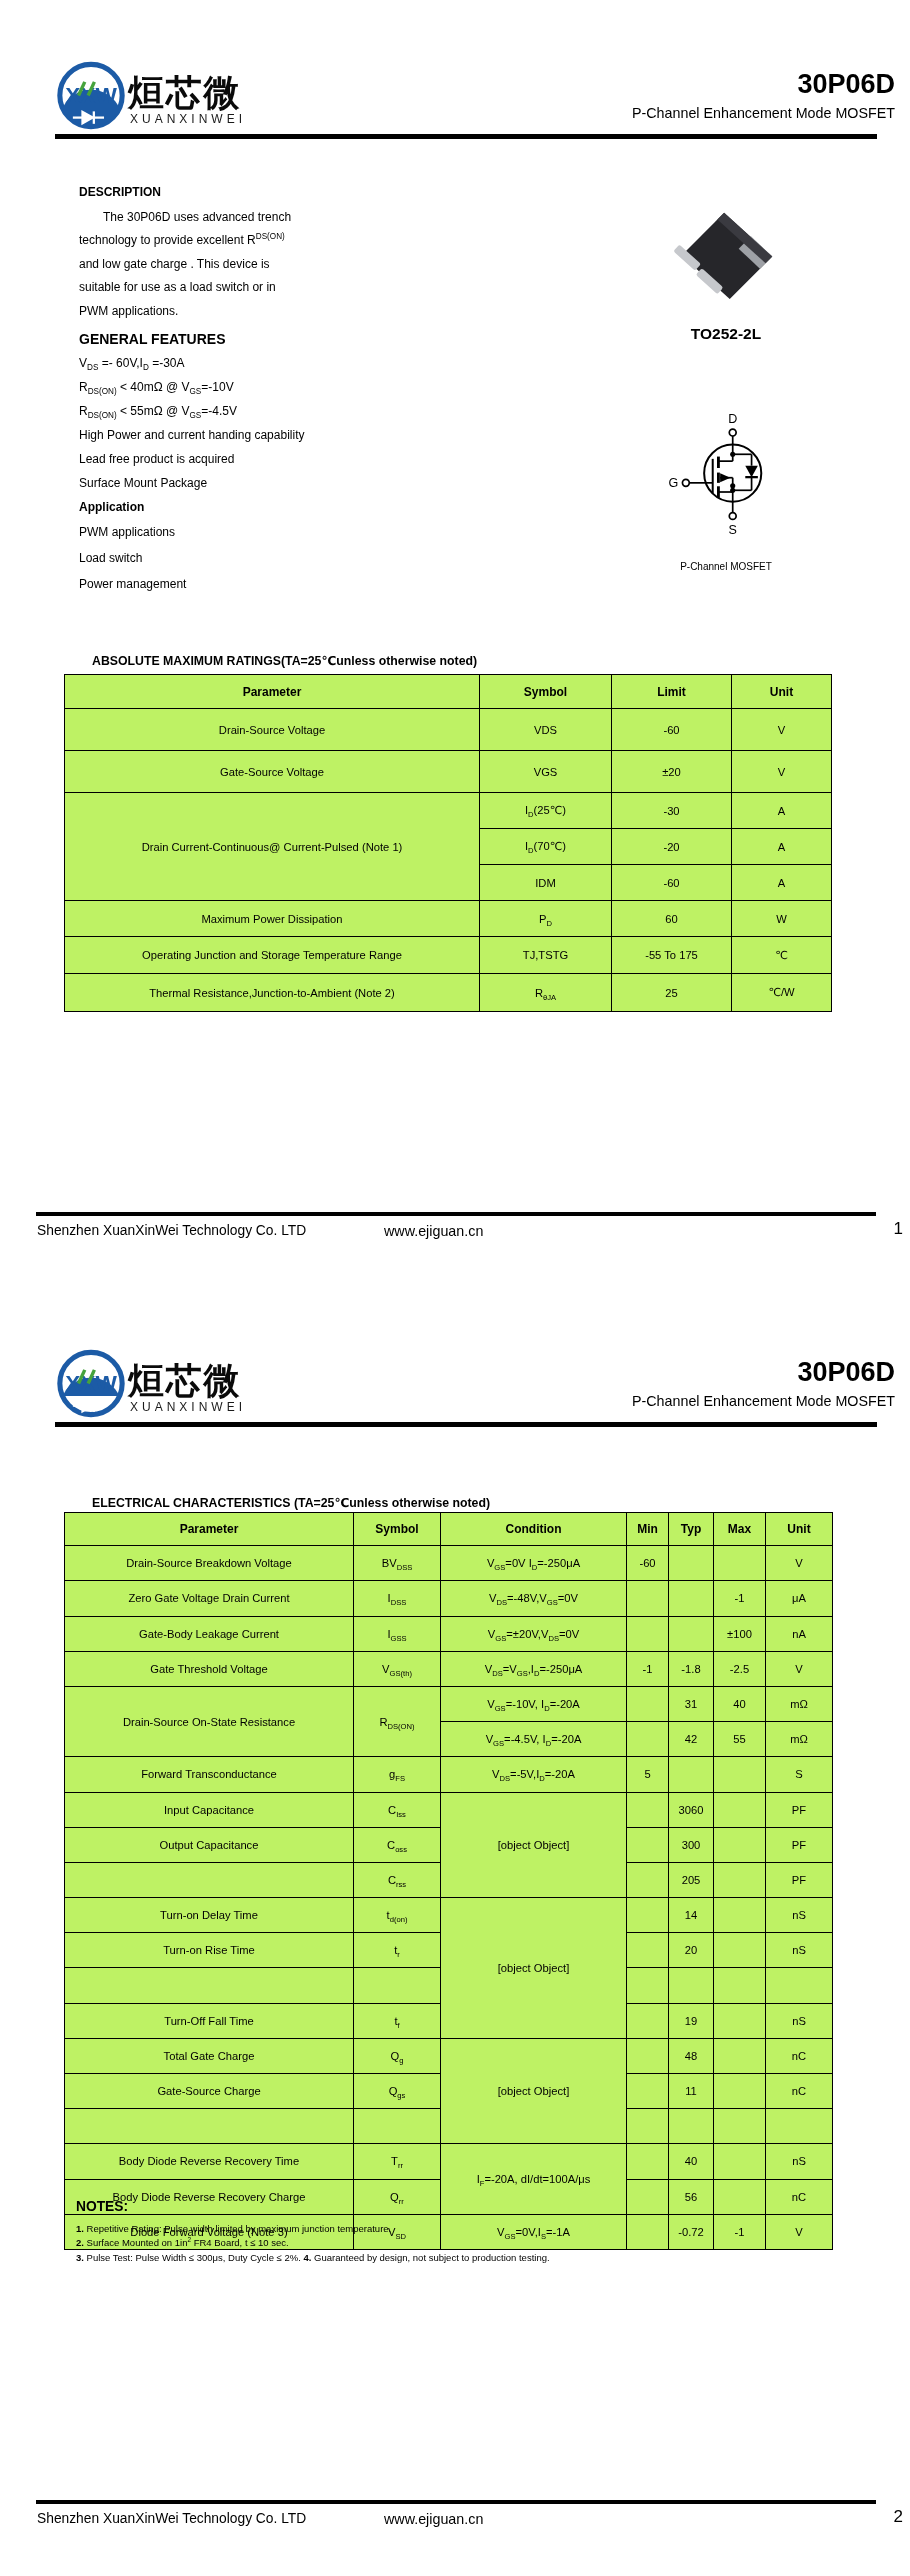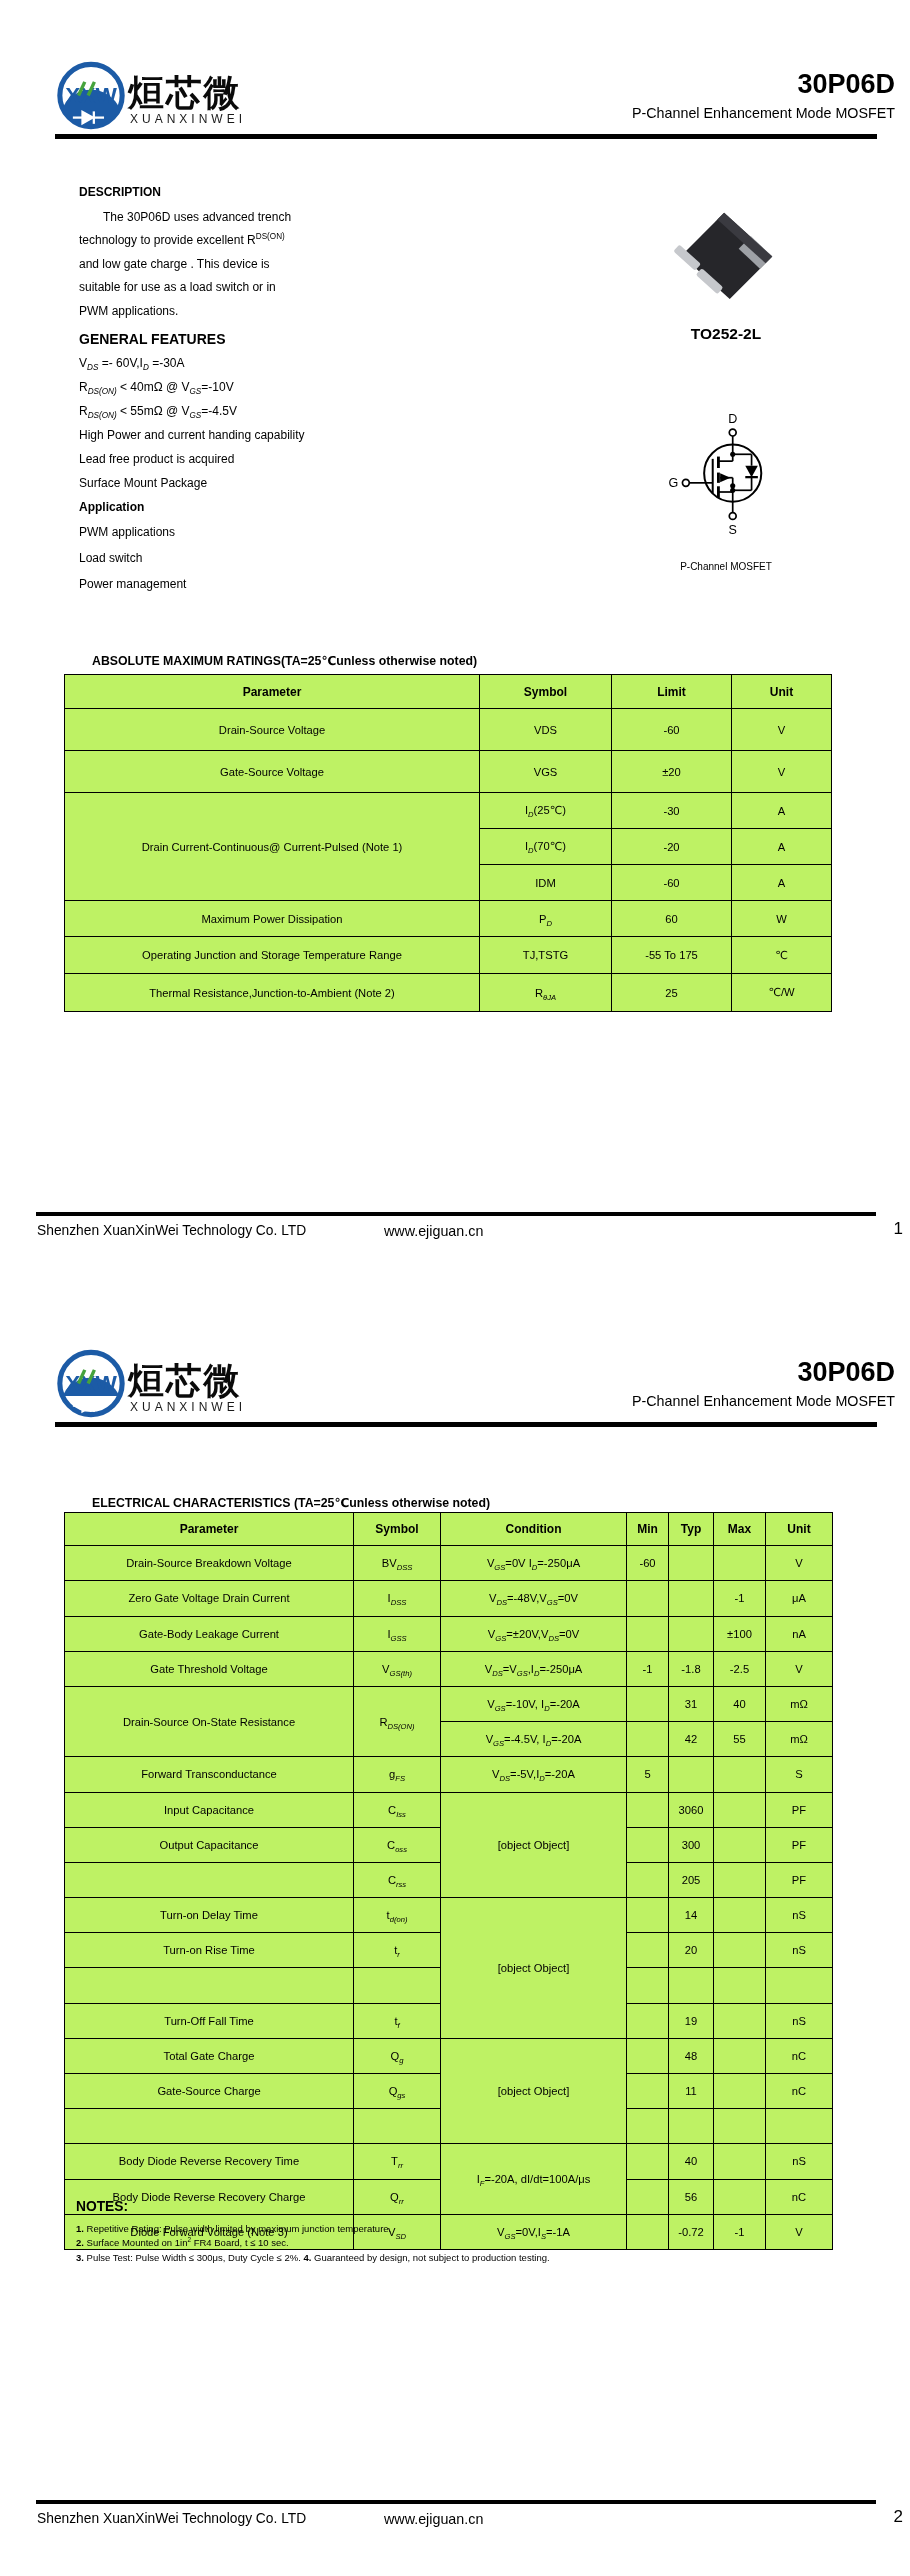--- a/index.html
+++ b/index.html
@@ -1,18 +1,18 @@
 <!DOCTYPE html>
 <html style="font-size:9.2px"><head>
 <meta charset="utf-8">
 <style>
   html,body{margin:0;padding:0;background:#ffffff;}
   body{width:910px;font-family:"Liberation Sans","DejaVu Sans",sans-serif;color:#000;}
   .page{position:relative;width:910px;height:1288px;background:#fff;overflow:hidden;padding-left:40px;}
-  sub{font-size:68%;line-height:0;font-style:italic;}
+  sub{font-size:68%;line-height:0;}
   sup{font-size:68%;line-height:0;}
 
   
   .logo-svg{position:absolute;left:57px;top:61px;width:68px;height:69px;}
   .brand-cn{position:absolute;left:128px;top:69px;font-size:36px;font-weight:700;letter-spacing:1.7px;color:#0a0a0a;white-space:nowrap;}
   .brand-en{position:absolute;left:130px;top:112px;font-size:12px;font-weight:500;letter-spacing:4px;color:#1a1a1a;white-space:nowrap;}
   .title-block{position:absolute;right:55px;top:70px;text-align:right;}
   .part-number{font-size:27px;font-weight:700;line-height:1.1;}
   .part-subtitle{font-size:14.3px;margin-top:5px;}
   .hdr-rule{position:absolute;left:55px;top:134px;width:822px;height:4.6px;background:#000;}

